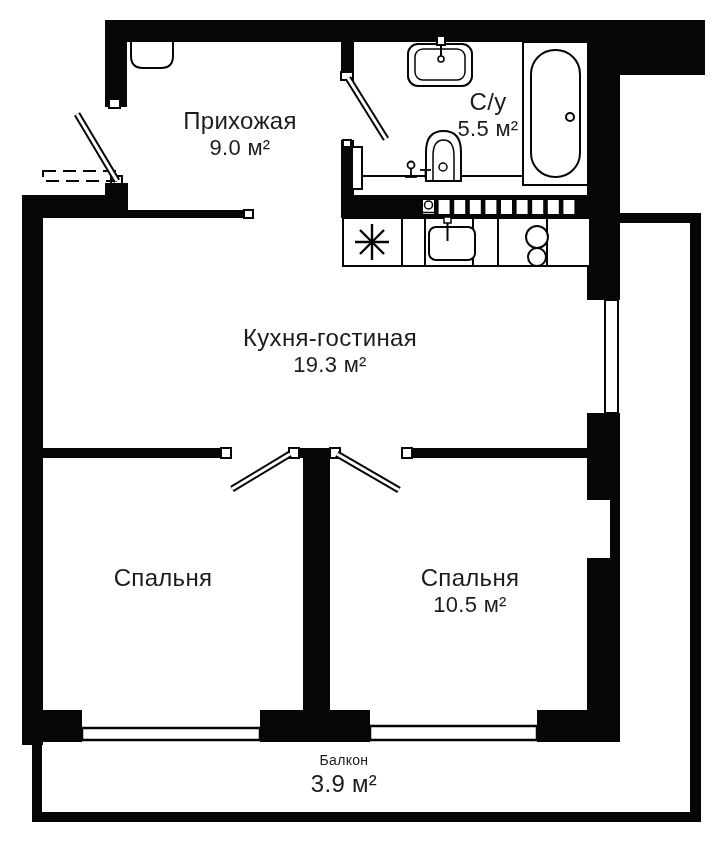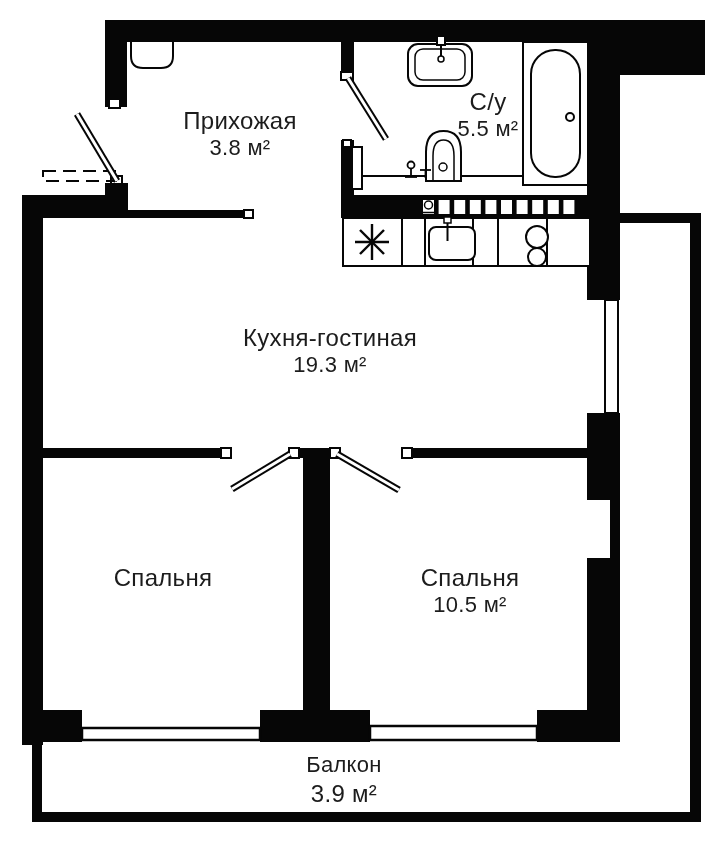--- a/index.html
+++ b/index.html
@@ -16,21 +16,21 @@
   .room-label{
     position:absolute;
     transform:translateX(-50%);
     text-align:center;
     color:#1c1c1c;
     white-space:nowrap;
     line-height:1.22;
   }
   .room-label .rname{font-size:24px;font-weight:500;letter-spacing:.3px;}
   .room-label .rarea{font-size:22px;font-weight:500;letter-spacing:.3px;}
-  .room-label.small .rname{font-size:22px;}
+  .room-label.small .rname{font-size:14px;}
   .room-label.small .rarea{font-size:24px;}
 </style>
 </head>
 <body>
 
 <div id="plan">
 
   <div class="w" style="left:105px;top:20px;width:515px;height:22px;"></div>
   <div class="w" style="left:592px;top:20px;width:113px;height:55px;"></div>
   <div class="w" style="left:105px;top:20px;width:22px;height:87px;"></div>
@@ -164,21 +164,21 @@
       <line x1="337" y1="454" x2="399" y2="490" stroke="#ffffff" stroke-width="3"></line>
     </g>
 
     <rect x="605" y="300" width="13" height="113" fill="#ffffff" stroke="#060606" stroke-width="2"></rect>
     <rect x="82" y="728" width="178" height="12" fill="#ffffff" stroke="#060606" stroke-width="2.5"></rect>
     <rect x="370" y="726" width="167" height="14" fill="#ffffff" stroke="#060606" stroke-width="2.5"></rect>
   </svg>
 
   <div class="room-label" style="left:240px;top:106px;">
     <div class="rname">Прихожая</div>
-    <div class="rarea">3.8 м²</div>
+    <div class="rarea">9.0 м²</div>
   </div>
 
   <div class="room-label" style="left:488px;top:87px;">
     <div class="rname">С/у</div>
     <div class="rarea">5.5 м²</div>
   </div>
 
   <div class="room-label" style="left:330px;top:323px;">
     <div class="rname">Кухня-гостиная</div>
     <div class="rarea">19.3 м²</div>

